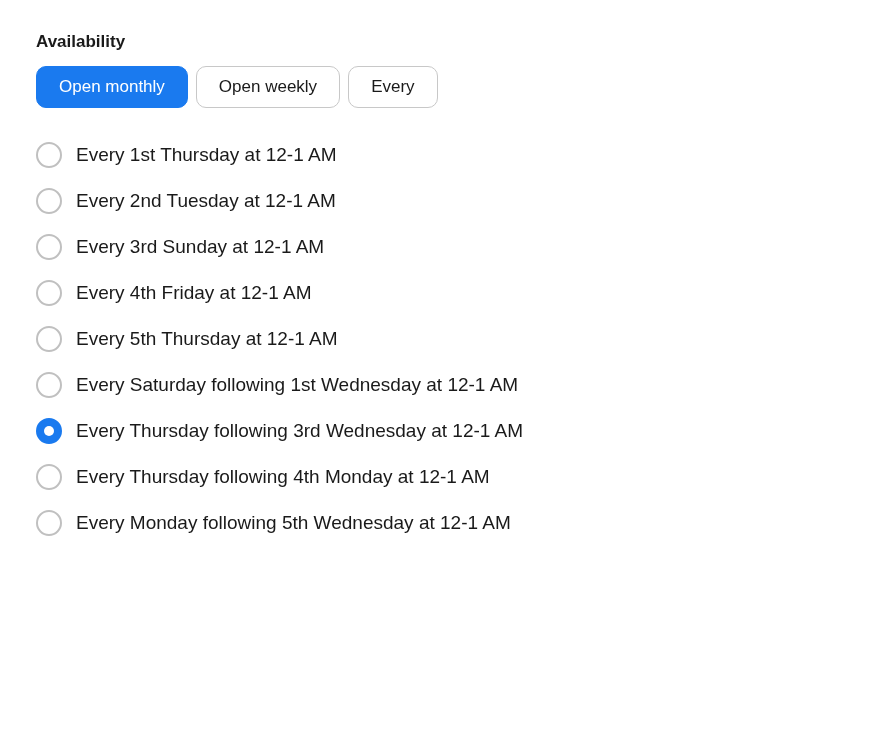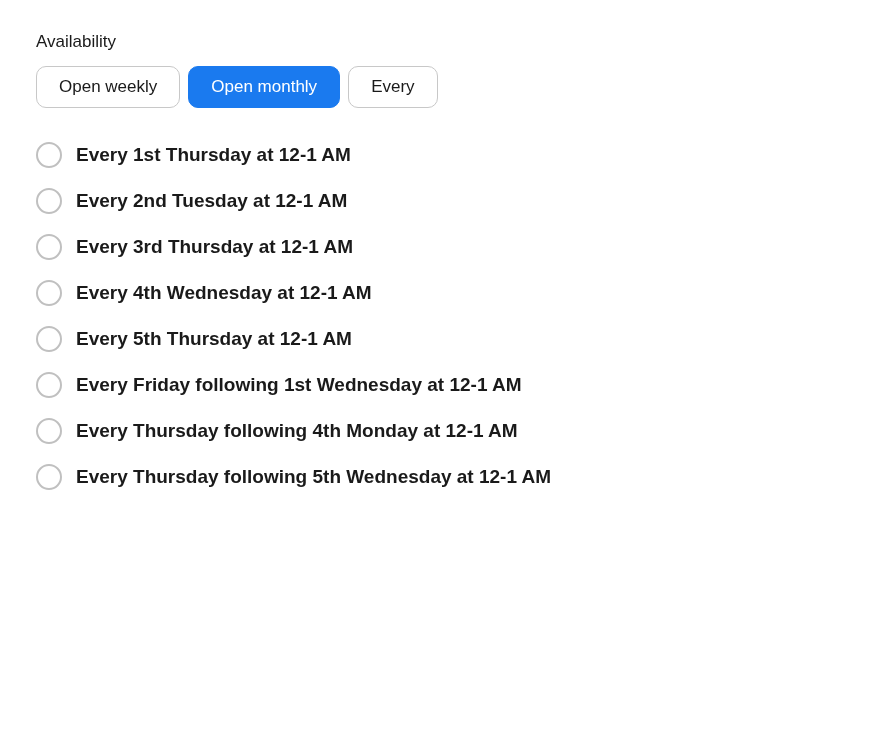--- a/index.html
+++ b/index.html
@@ -12,21 +12,21 @@
       font-family: -apple-system, BlinkMacSystemFont, 'Segoe UI', Helvetica, Arial, sans-serif;
       background: #ffffff;
       width: 880px;
       min-height: 744px;
       padding: 32px 36px;
       color: #1a1a1a;
     }
 
     .section-label {
       font-size: 17px;
-      font-weight: 400;
+      font-weight: 700;
       color: #1a1a1a;
       margin-bottom: 14px;
     }
 
     .button-group {
       display: flex;
       gap: 8px;
       margin-bottom: 24px;
     }
 
@@ -83,73 +83,77 @@
       content: '';
       width: 10px;
       height: 10px;
       border-radius: 50%;
       background: #ffffff;
     }
 
     .radio-label {
       font-size: 19px;
       color: #1a1a1a;
-      font-weight: 700;
+      font-weight: 400;
     }
   </style>
 </head>
 <body>
 
 <div>
   <div class="section-label">Availability</div>
 
   <div class="button-group">
+    <button class="btn active">Open monthly</button>
     <button class="btn">Open weekly</button>
-    <button class="btn active">Open monthly</button>
     <button class="btn">Every</button>
   </div>
 
   <div class="radio-list">
 
     <div class="radio-item">
       <div class="radio-circle"></div>
       <span class="radio-label">Every 1st Thursday at 12-1 AM</span>
     </div>
 
     <div class="radio-item">
       <div class="radio-circle"></div>
       <span class="radio-label">Every 2nd Tuesday at 12-1 AM</span>
     </div>
 
     <div class="radio-item">
       <div class="radio-circle"></div>
-      <span class="radio-label">Every 3rd Thursday at 12-1 AM</span>
+      <span class="radio-label">Every 3rd Sunday at 12-1 AM</span>
     </div>
 
     <div class="radio-item">
       <div class="radio-circle"></div>
-      <span class="radio-label">Every 4th Wednesday at 12-1 AM</span>
+      <span class="radio-label">Every 4th Friday at 12-1 AM</span>
     </div>
 
     <div class="radio-item">
       <div class="radio-circle"></div>
       <span class="radio-label">Every 5th Thursday at 12-1 AM</span>
     </div>
 
     <div class="radio-item">
       <div class="radio-circle"></div>
-      <span class="radio-label">Every Friday following 1st Wednesday at 12-1 AM</span>
+      <span class="radio-label">Every Saturday following 1st Wednesday at 12-1 AM</span>
     </div>
 
 
+    <div class="radio-item">
+      <div class="radio-circle selected"></div>
+      <span class="radio-label">Every Thursday following 3rd Wednesday at 12-1 AM</span>
+    </div>
 
     <div class="radio-item">
       <div class="radio-circle"></div>
       <span class="radio-label">Every Thursday following 4th Monday at 12-1 AM</span>
     </div>
 
     <div class="radio-item">
       <div class="radio-circle"></div>
-      <span class="radio-label">Every Thursday following 5th Wednesday at 12-1 AM</span>
+      <span class="radio-label">Every Monday following 5th Wednesday at 12-1 AM</span>
     </div>
 
   </div>
 </div>
 
 </body></html>

